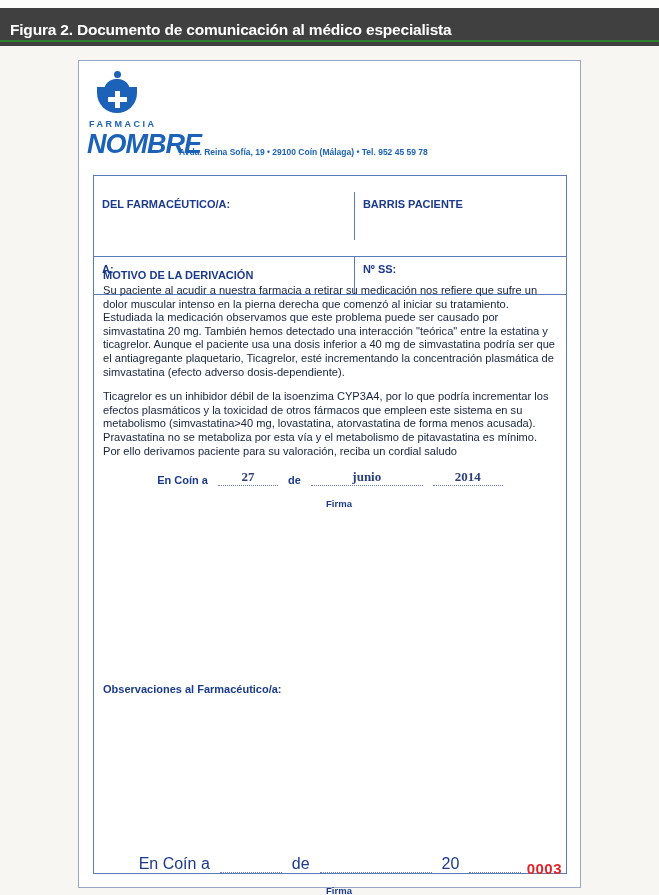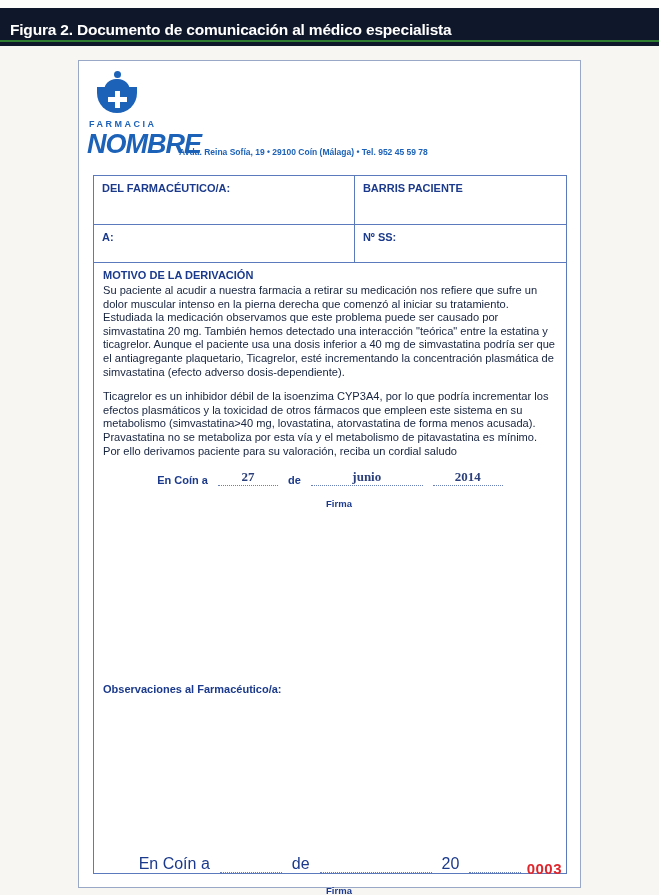--- a/index.html
+++ b/index.html
@@ -20,21 +20,21 @@
     inset: 0;
     background: #fdfdfb;
   }
   
   .caption-bar {
     position: absolute;
     left: 0;
     top: 8px;
     width: 659px;
     height: 44px;
-    background: #0f172a;
+    background: #404040;
     display: flex;
     align-items: center;
   }
   .caption-bar .caption-text {
     color: #ffffff;
     font-size: 15.5px;
     font-weight: bold;
     letter-spacing: -0.2px;
     padding-left: 10px;
     white-space: nowrap;
@@ -156,20 +156,21 @@
   .form-table {
     position: absolute;
     left: 14px;
     top: 114px;
     width: 474px;
     border: 1px solid #5b79bd;
     box-sizing: border-box;
   }
   .row {
     display: flex;
+    margin-top: 16px;
   }
   .cell {
     box-sizing: border-box;
     padding: 6px 8px;
     font-size: 11px;
     font-weight: bold;
     color: #1b3a8c;
   }
   .cell-left {
     width: 262px;

